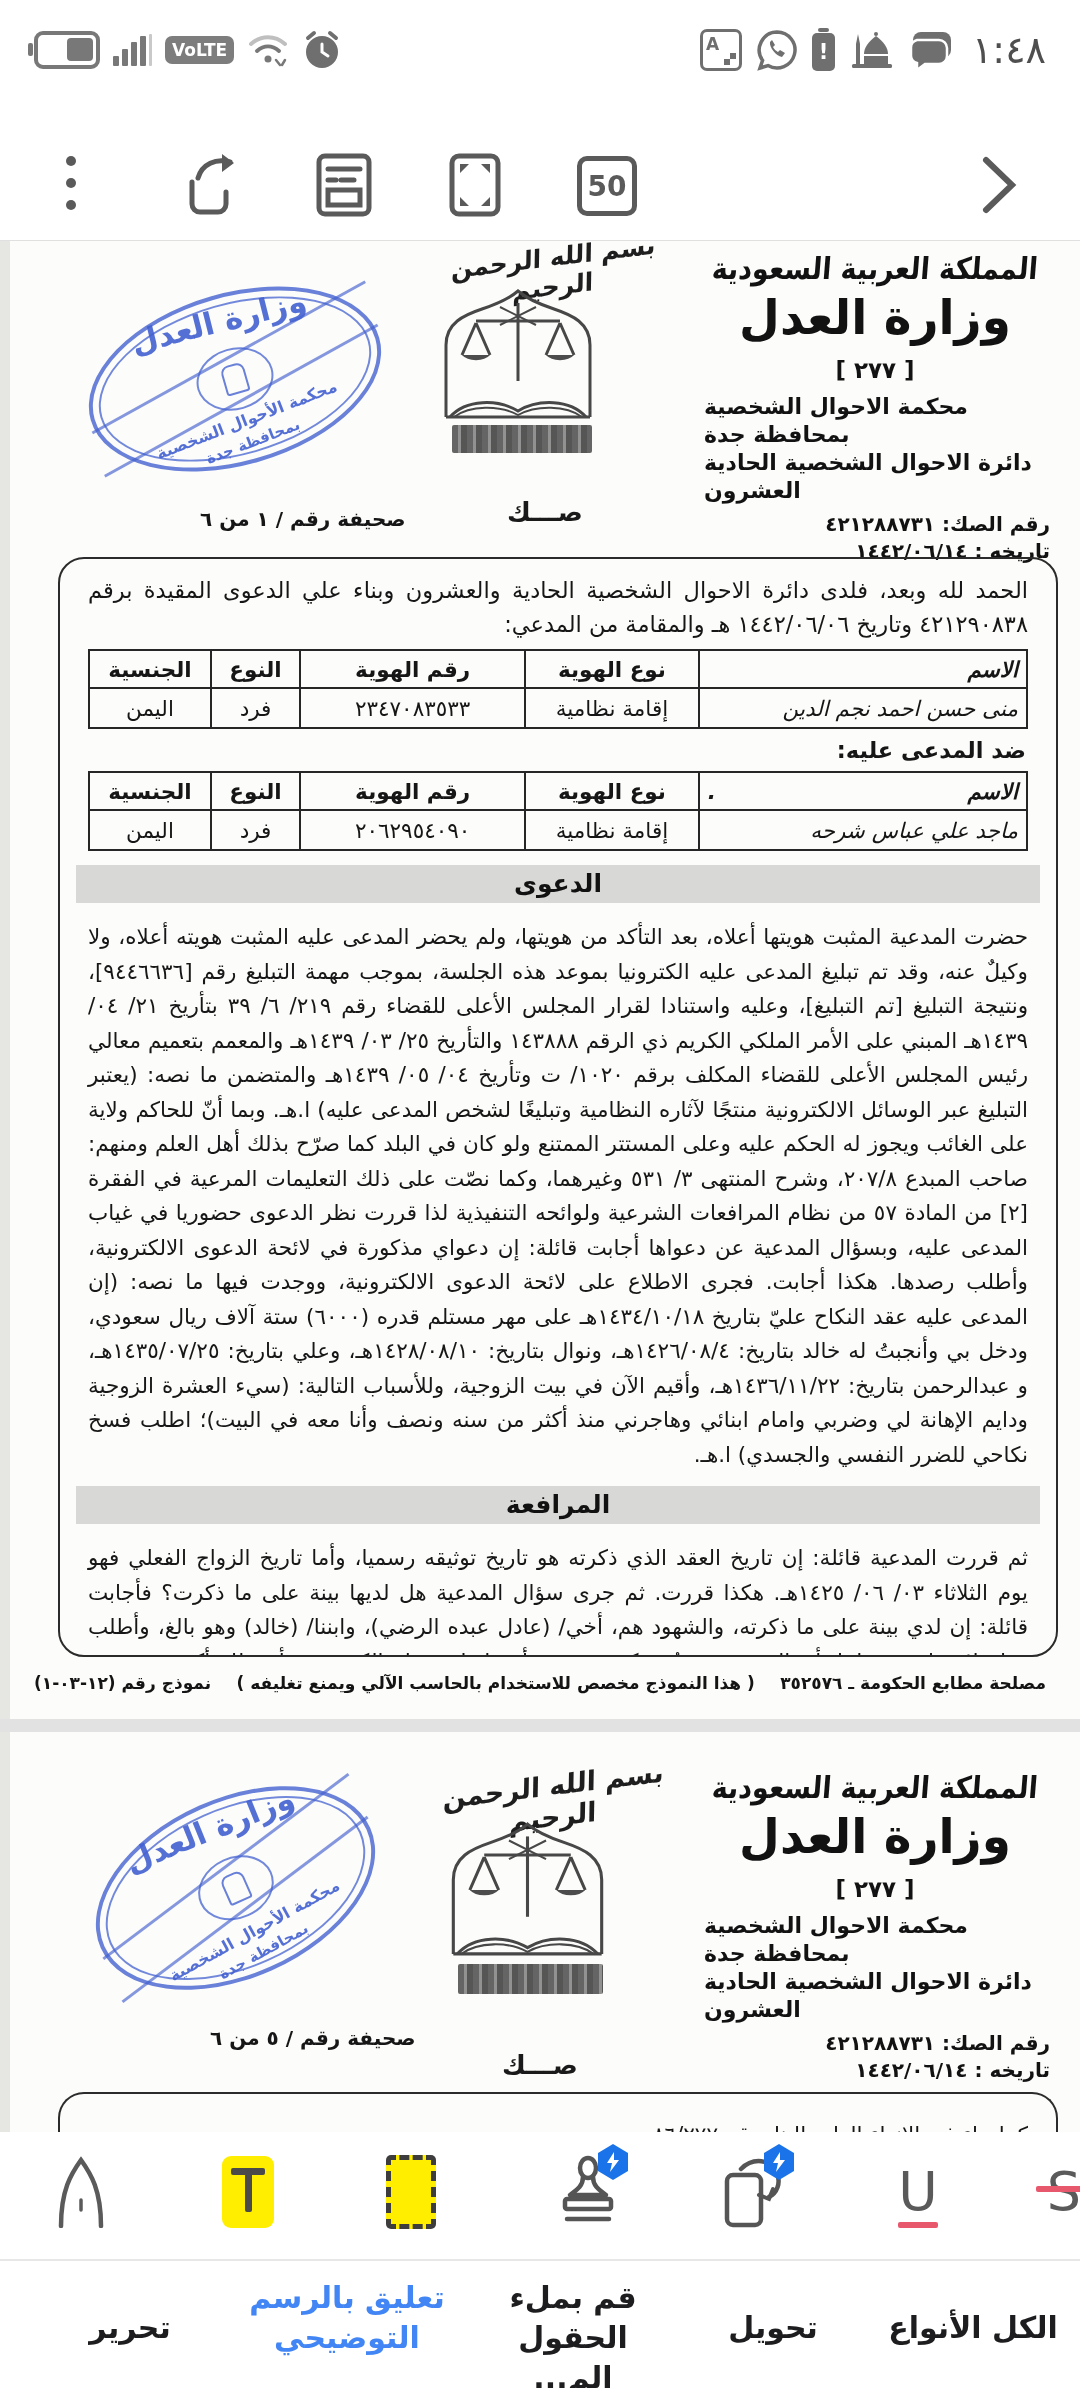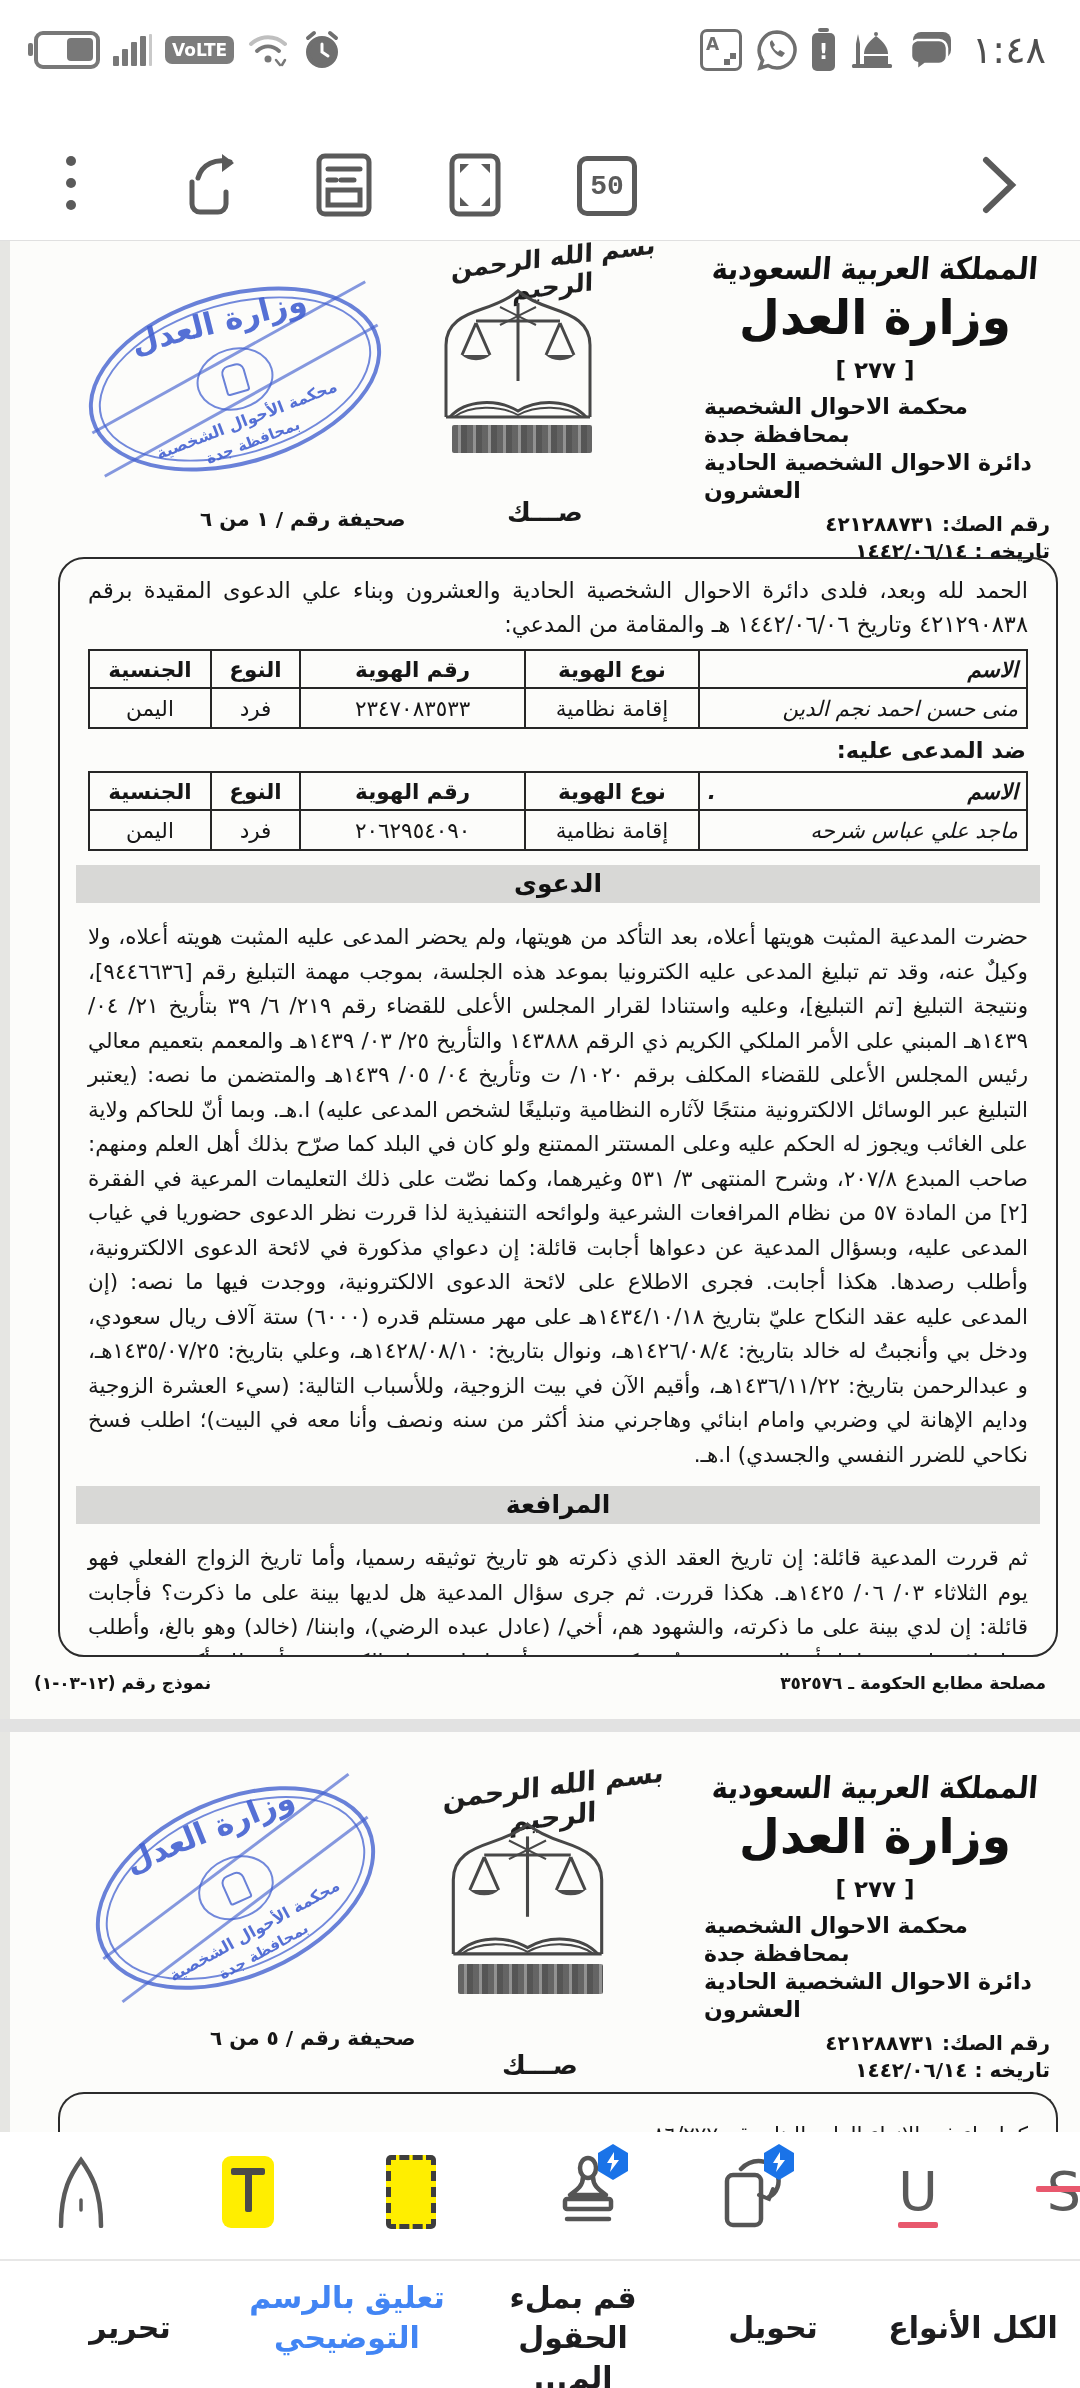--- a/index.html
+++ b/index.html
@@ -20,21 +20,21 @@
   .batt-v{position:relative;width:23px;height:38px;background:#6f6f6f;border-radius:5px;margin-top:4px;}
   .batt-v:before{content:"";position:absolute;top:-5px;left:6px;width:11px;height:4px;background:#6f6f6f;border-radius:2px;}
   .batt-v span{position:absolute;inset:0;display:flex;align-items:center;justify-content:center;color:#fff;font-size:21px;font-weight:bold;}
   .translate{position:relative;width:36px;height:36px;border:3px solid #6f6f6f;border-radius:7px;}
   .translate b{position:absolute;left:3px;top:2px;font-size:17px;color:#6f6f6f;}
   .translate i{position:absolute;right:3px;bottom:3px;width:12px;height:12px;
      background:conic-gradient(#6f6f6f 0 25%,transparent 0 50%,#6f6f6f 0 75%,transparent 0);}
   .sb-time{font-size:38px;color:#4f4f4f;letter-spacing:1px;font-weight:500;margin-left:6px;}
 
   
-  .top-toolbar{position:absolute;top:130px;left:0;width:921px;height:110px;background:#fff;font-family:Liberation Mono, monospace;}
+  .top-toolbar{position:absolute;top:130px;left:0;width:921px;height:110px;background:#fff;}
   .tt-item{position:absolute;color:#5a5a5a;}
   .dots{left:66px;top:26px;display:flex;flex-direction:column;gap:12px;}
   .dots i{width:10px;height:10px;border-radius:50%;background:#5a5a5a;}
   .page-badge{left:577px;top:26px;width:50px;height:50px;border:5px solid #5a5a5a;border-radius:10px;
               display:flex;align-items:center;justify-content:center;font-size:28px;font-weight:600;color:#5a5a5a;}
 
   
   .doc{position:absolute;top:240px;left:0;width:1080px;height:1892px;background:#ececec;border-top:1px solid #e0e0e0;}
   .page{position:absolute;left:0;width:1080px;background:#fcfcfa;direction:rtl;}
   .page:before{content:"";position:absolute;left:0;top:0;bottom:0;width:10px;background:#e6e6e3;}
@@ -303,20 +303,21 @@
 
         <div class="sec-bar">الدعوى</div>
         <div class="para">حضرت المدعية المثبت هويتها أعلاه، بعد التأكد من هويتها، ولم يحضر المدعى عليه المثبت هويته أعلاه، ولا وكيلٌ عنه، وقد تم تبليغ المدعى عليه الكترونيا بموعد هذه الجلسة، بموجب مهمة التبليغ رقم [٩٤٤٦٦٣٦]، ونتيجة التبليغ [تم التبليغ]، وعليه واستنادا لقرار المجلس الأعلى للقضاء رقم ٢١٩/ ٦/ ٣٩ بتأريخ ٢١/ ٠٤/ ١٤٣٩هـ المبني على الأمر الملكي الكريم ذي الرقم ١٤٣٨٨٨ والتأريخ ٢٥/ ٠٣/ ١٤٣٩هـ والمعمم بتعميم معالي رئيس المجلس الأعلى للقضاء المكلف برقم ١٠٢٠/ ت وتأريخ ٠٤/ ٠٥/ ١٤٣٩هـ والمتضمن ما نصه: (يعتبر التبليغ عبر الوسائل الالكترونية منتجًا لآثاره النظامية وتبليغًا لشخص المدعى عليه) ا.هـ. وبما أنّ للحاكم ولاية على الغائب ويجوز له الحكم عليه وعلى المستتر الممتنع ولو كان في البلد كما صرّح بذلك أهل العلم ومنهم: صاحب المبدع ٢٠٧/٨، وشرح المنتهى ٣/ ٥٣١ وغيرهما، وكما نصّت على ذلك التعليمات المرعية في الفقرة [٢] من المادة ٥٧ من نظام المرافعات الشرعية ولوائحه التنفيذية لذا قررت نظر الدعوى حضوريا في غياب المدعى عليه، وبسؤال المدعية عن دعواها أجابت قائلة: إن دعواي مذكورة في لائحة الدعوى الالكترونية، وأطلب رصدها. هكذا أجابت. فجرى الاطلاع على لائحة الدعوى الالكترونية، ووجدت فيها ما نصه: (إن المدعى عليه عقد النكاح عليّ بتاريخ ١٤٣٤/١٠/١٨هـ على مهر مستلم قدره (٦٠٠٠) ستة آلاف ريال سعودي، ودخل بي وأنجبتُ له خالد بتاريخ: ١٤٢٦/٠٨/٤هـ، ونوال بتاريخ: ١٤٢٨/٠٨/١٠هـ، وعلي بتاريخ: ١٤٣٥/٠٧/٢٥هـ، و عبدالرحمن بتاريخ: ١٤٣٦/١١/٢٢هـ، وأقيم الآن في بيت الزوجية، وللأسباب التالية: (سيء العشرة الزوجية ودايم الإهانة لي وضربي وامام ابنائي وهاجرني منذ أكثر من سنه ونصف وأنا معه في البيت)؛ اطلب فسخ نكاحي للضرر النفسي والجسدي) ا.هـ.</div>
 
         <div class="sec-bar">المرافعة</div>
         <div class="para">ثم قررت المدعية قائلة: إن تاريخ العقد الذي ذكرته هو تاريخ توثيقه رسميا، وأما تاريخ الزواج الفعلي فهو يوم الثلاثاء ٠٣/ ٠٦/ ١٤٢٥هـ. هكذا قررت. ثم جرى سؤال المدعية هل لديها بينة على ما ذكرت؟ فأجابت قائلة: إن لدي بينة على ما ذكرته، والشهود هم، أخي/ (عادل عبده الرضي)، وابننا/ (خالد) وهو بالغ، وأطلب مهلة لإحضارهم، علما بأن الضرب ضربٌ متكررٌ، وسبق أن بلغنا شرطة الكندرة بشأن ذلك أكثر من مرة. هكذا أجابت. فأجبتها لطلبها، ورفعت الجلسة لذلك، ثم في جلسة أخرى، حضرت المدعية المثبت</div>
       </div>
 
       <div class="pfoot">
         <span>مصلحة مطابع الحكومة ـ ٣٥٢٥٧٦</span>
+        <span>( هذا النموذج مخصص للاستخدام بالحاسب الآلي ويمنع تغليفه )</span>
         <span>نموذج رقم (١٢-٠٣-١)</span>
       </div>
     </div>
 
     <div class="page-gap"></div>
 
     <div class="page" id="page2">
       <div class="bismillah" style="left:428px;top:38px;font-size:27px">بسم الله الرحمن الرحيم</div>
 
       <div class="hdr-right" style="left:700px;top:40px">

